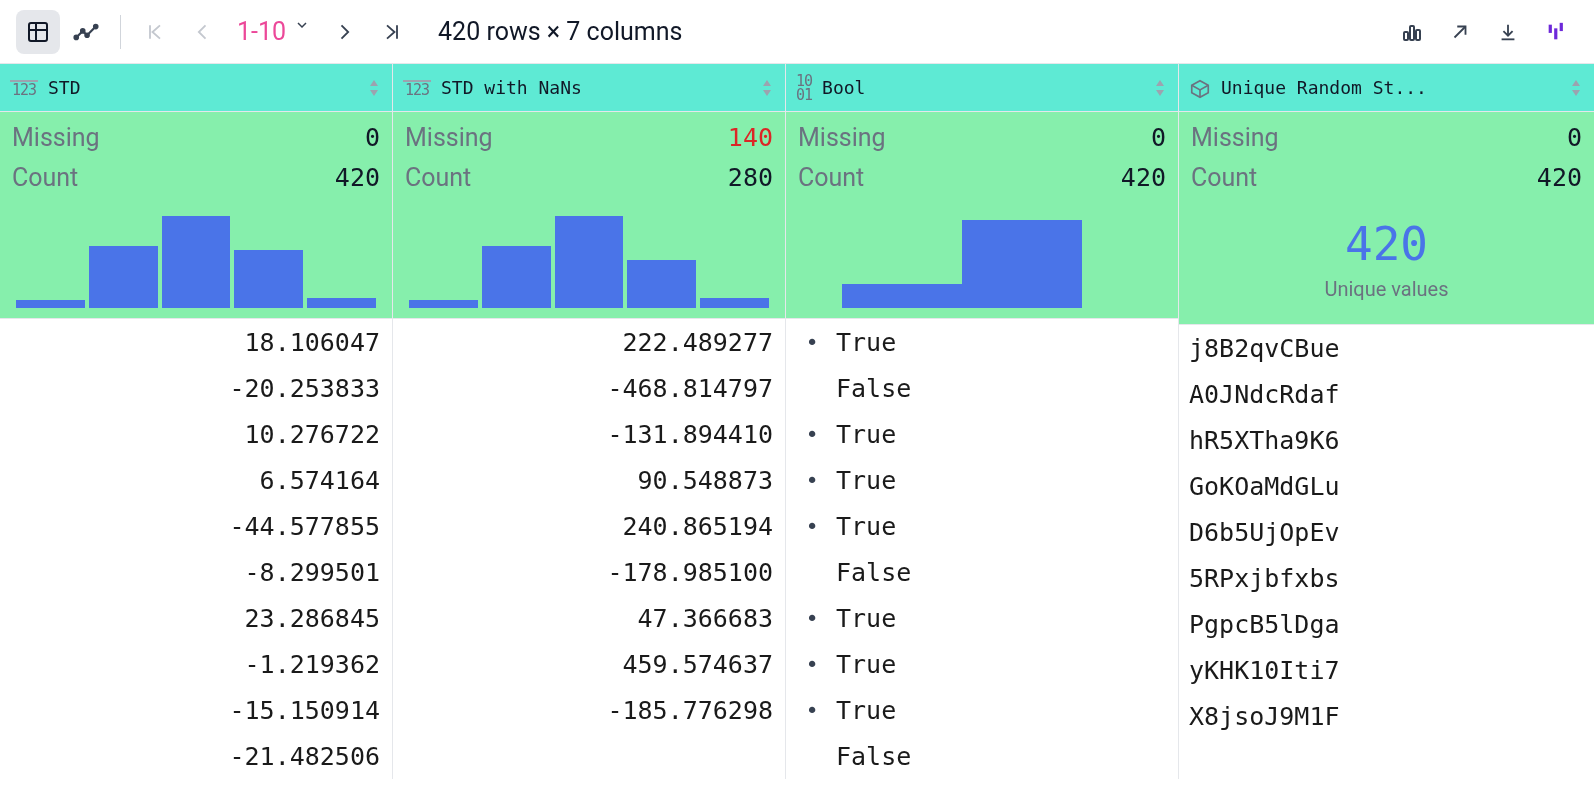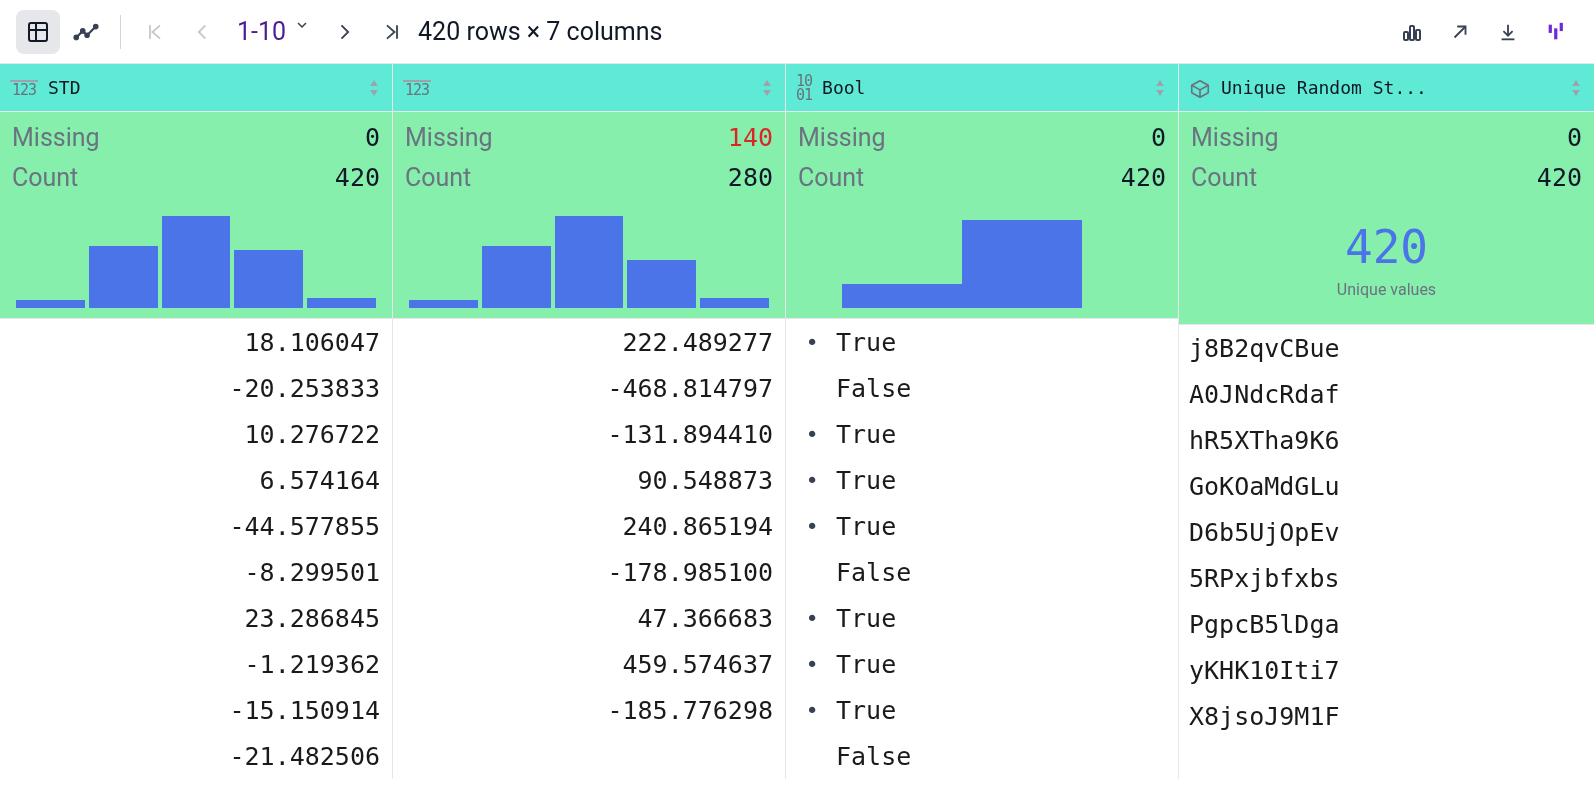--- a/index.html
+++ b/index.html
@@ -39,28 +39,29 @@
   width: 1px;
   height: 34px;
   background: #d1d5db;
   margin: 0 8px;
 }
 .range-select {
   display: inline-flex;
   align-items: flex-start;
   gap: 8px;
   padding: 0 8px;
-  color: #4c1d95;
+  color: #ec4899;
   font-size: 25px;
   cursor: pointer;
 }
 .chev-down {
   width: 16px; height: 16px;
 }
 .dims {
+  margin-left: 20px;
   font-size: 25px;
   color: #111827;
 }
 .tb-spacer { flex: 1; }
 
 
 .grid {
   display: flex;
   width: 100%;
 }
@@ -150,21 +151,21 @@
   justify-content:center;
   height:110px;
   margin-top:6px;
 }
 .unique-num {
   font-size: 46px;
   color: #4a74e8;
   font-weight: 400;
 }
 .unique-txt {
-  font-size: 16px;
+  font-size: 20px;
   color: #6b7280;
   margin-top: 6px;
 }
 
 .cells {
   display: flex;
   flex-direction: column;
 }
 .cell {
   height: 46px;
@@ -309,20 +310,21 @@
         <div class="cell mono num">-15.150914</div>
         <div class="cell mono num">-21.482506</div>
       </div>
     </div>
     <div class="col">
       <div class="col-header">
         <span class="type-badge">
           <span class="overline"></span>
           <span>123</span>
         </span>
+        <span class="col-name mono">STD with NaNs</span>
         <span class="col-sort">
           <svg width="16" height="20" viewBox="0 0 16 20" fill="#9ca3af">
             <polygon points="8,2 12,8 4,8"></polygon>
             <polygon points="8,18 12,12 4,12"></polygon>
           </svg>
         </span>
       </div>
       <div class="stats">
         <div class="stat-row">
           <span class="stat-label">Missing</span>

